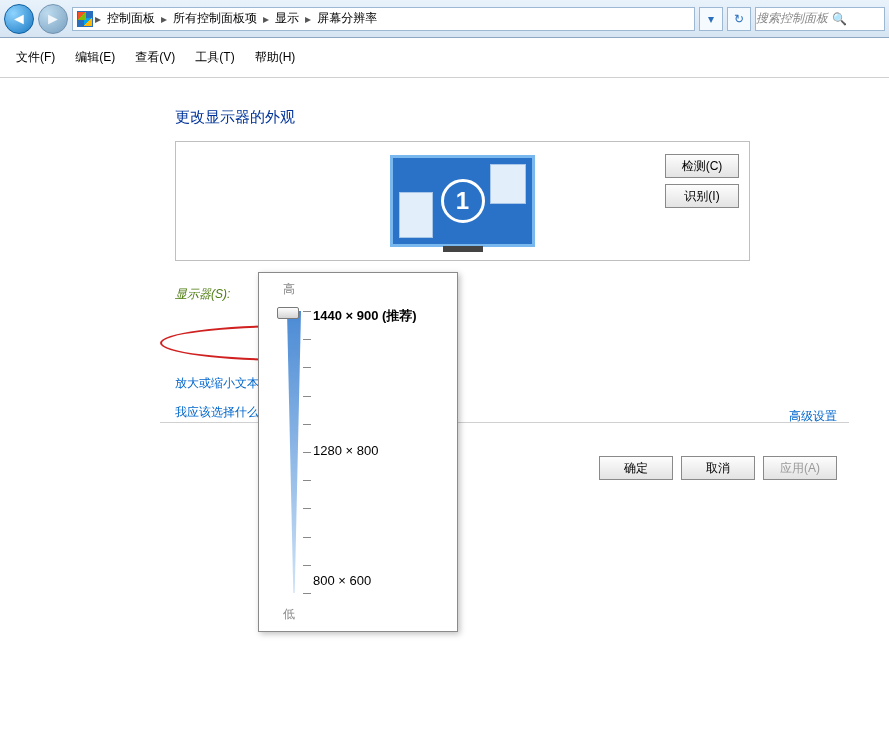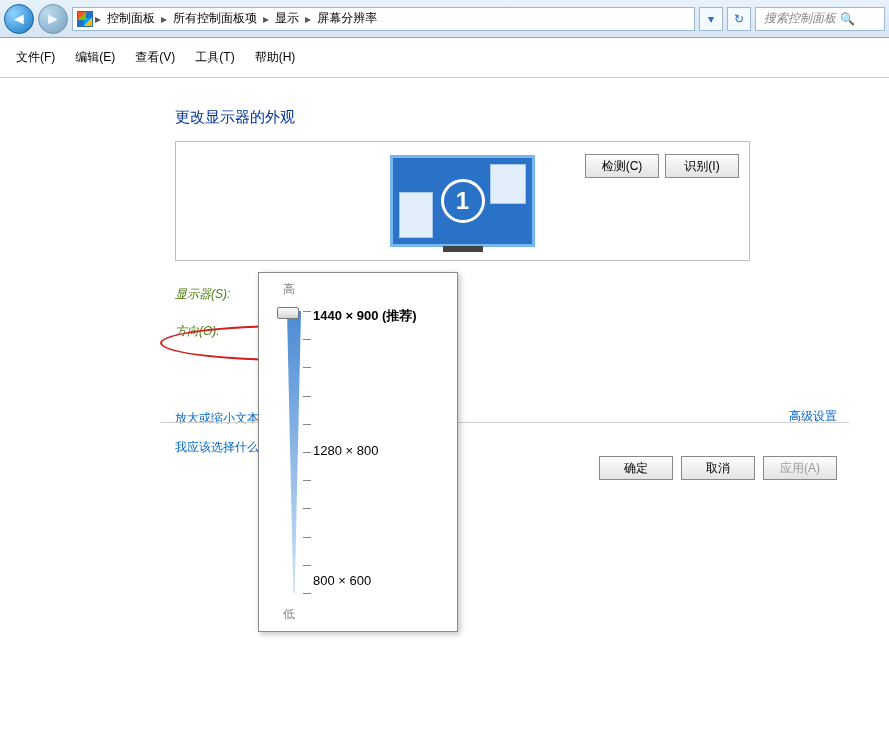--- a/index.html
+++ b/index.html
@@ -58,21 +58,21 @@
     border: 1px solid #9db8d3;
     background:#f5faff;
     display:flex;align-items:center;justify-content:center;
     font-size:12px;color:#2a6fbd;
   }
   .searchbox {
     width: 130px; height:24px;
     border:1px solid #9db8d3;
     background:#fff;
     display:flex;align-items:center;
-    padding:0 8px; gap:4px; color:#888; font-style:italic;
+    padding:0 0; gap:4px; color:#888; font-style:italic;
   }
   .search-icon { font-style:normal; color:#2a6fbd; }
 
   
   .menubar {
     height: 40px;
     border-bottom:1px solid #d0d0d0;
     display:flex; align-items:center; gap:0;
     padding:0 6px;
     background:#fff;
@@ -88,21 +88,21 @@
 
   .display-preview {
     border:1px solid #bfbfbf;
     height: 120px;
     width: 575px;
     position:relative;
     display:flex; align-items:center; justify-content:center;
   }
   .display-preview .right-buttons {
     position:absolute; right:10px; top:12px;
-    display:flex; flex-direction:row; gap:6px;
+    display:flex; flex-direction:column; gap:6px;
   }
   .winbtn {
     min-width:74px; height:24px;
     padding:0 10px;
     border:1px solid #8a8a8a;
     background:linear-gradient(#fdfdfd,#e3e3e3);
     font-size:12px;
     display:flex;align-items:center;justify-content:center;
   }
   .winbtn.disabled { color:#9a9a9a; }
@@ -254,23 +254,20 @@
   </div>
 
   <div class="row">
     <span class="label">显示器(S):</span>
     <div class="combo">
       <span>1. 现代e派</span>
     </div>
   </div>
 
 
-  <div class="row" style="margin-top:18px;">
-    <span class="label">方向(O):</span>
-  </div>
 
   <div class="red-ellipse" style="left:160px; top:247px; width:270px; height:36px;"></div>
 
   <div class="link adv-link">高级设置</div>
 
   <div class="link-stack">
     <span class="link">放大或缩小文本</span>
     <span class="link">我应该选择什么</span>
   </div>
 </div>

